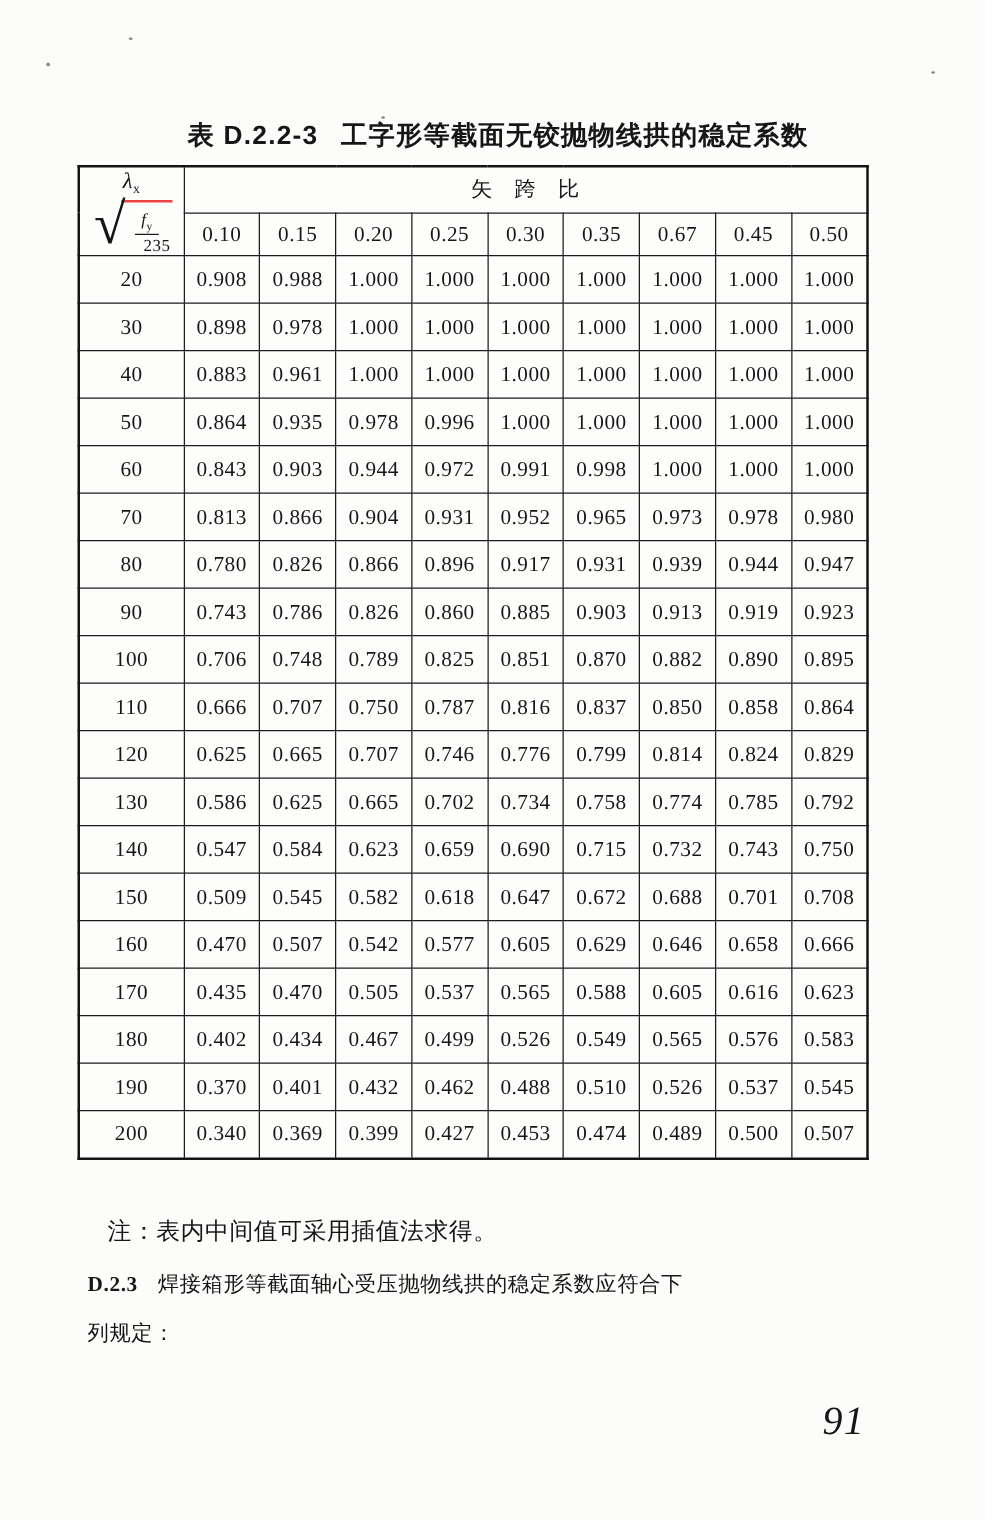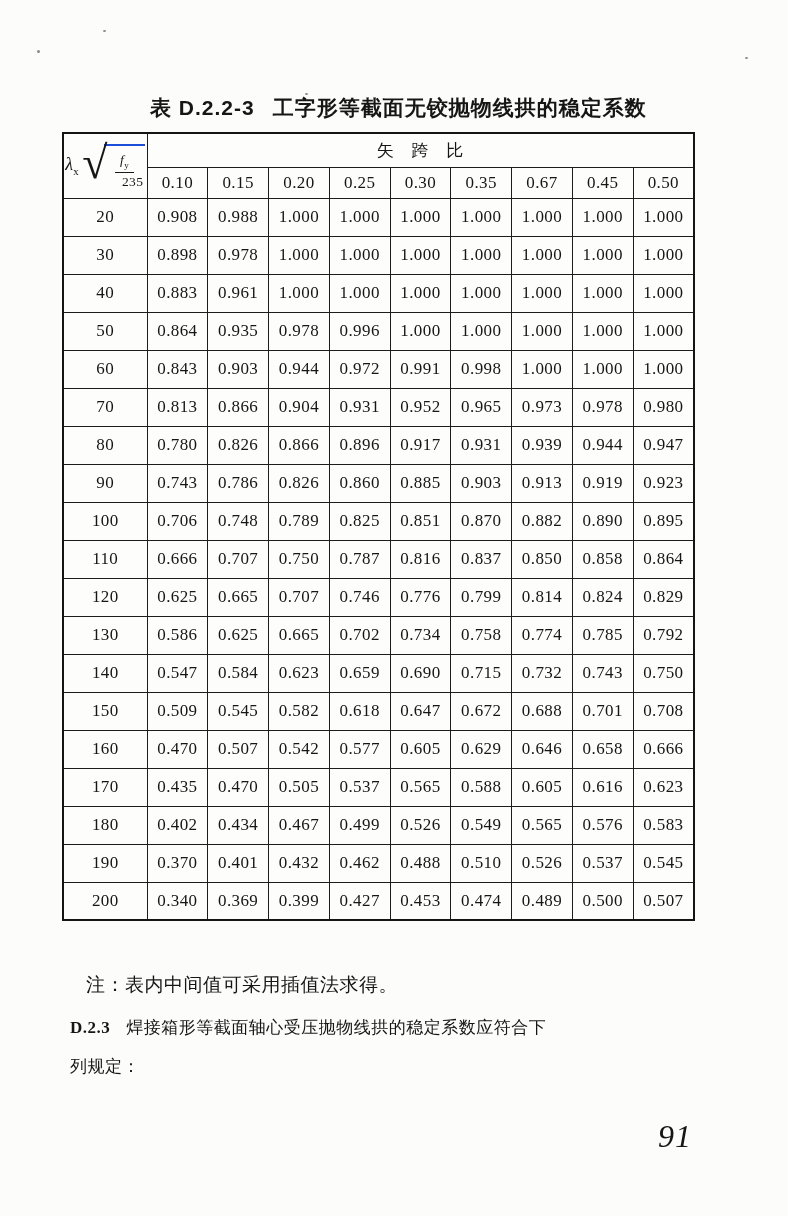--- a/index.html
+++ b/index.html
@@ -59,32 +59,33 @@
   tr.col-head th { height: 31px; }
   tbody td { height: 38px; }
   td.row-label { letter-spacing: 0.5px; }
 
   
   .formula-cell { font-size: 17px; }
   .formula {
     display: inline-flex;
     align-items: center;
     justify-content: flex-start;
+    flex-direction: column;
   }
   .lam { font-style: italic; font-size: 18px; }
   .lam sub { font-size: 11px; font-style: normal; }
   .sqrt { display: inline-flex; align-items: flex-start; margin-left: 3px; }
   .rad-sign {
     font-size: 46px;
     line-height: 0.82;
     font-weight: 400;
     transform: translateY(2px);
   }
   .radicand {
-    border-top: 2px solid #1d4ed8;
+    border-top: 2px solid #ef4444;
     padding: 3px 2px 0 2px;
     margin-left: -4px;
     margin-top: 2px;
   }
   .frac {
     display: inline-flex;
     flex-direction: column;
     align-items: center;
     font-size: 13.5px;
     line-height: 1.15;

